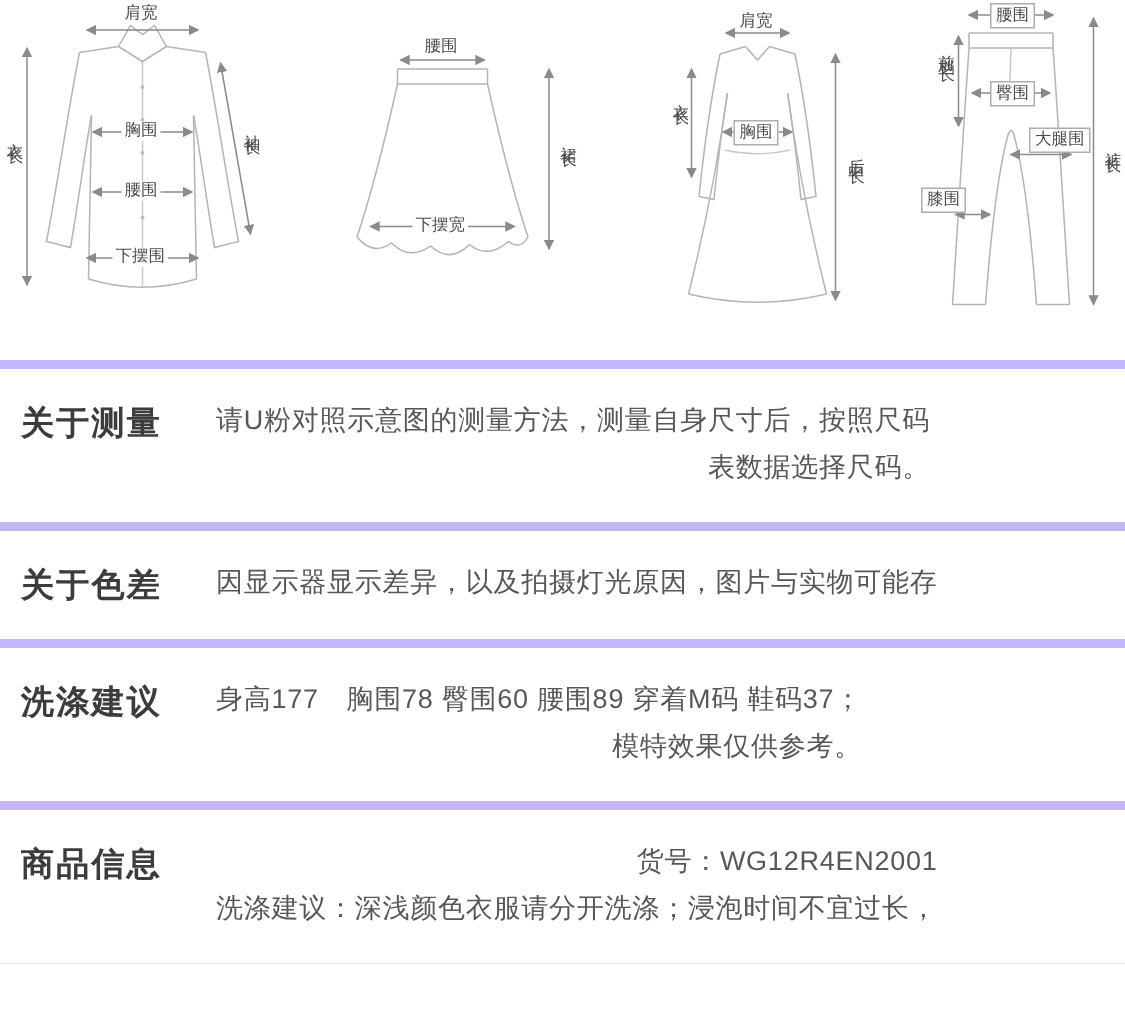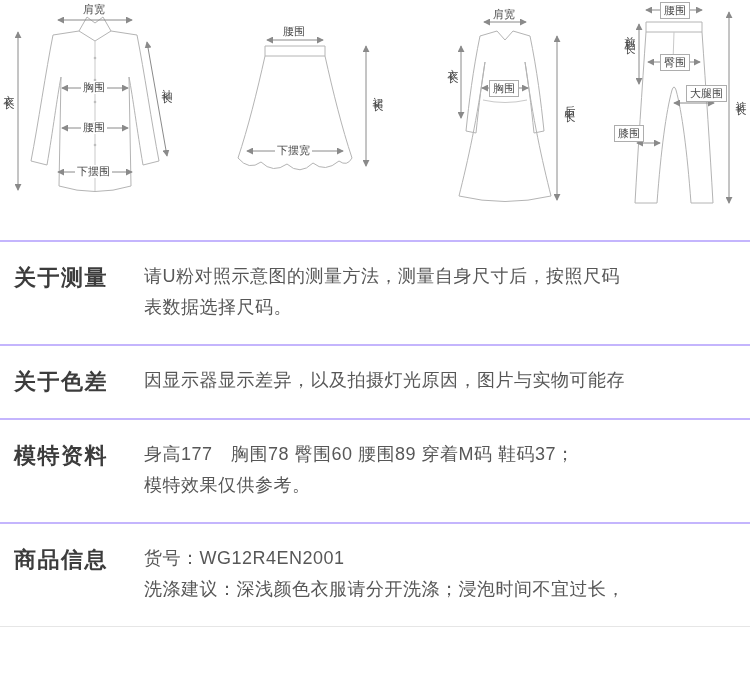--- a/index.html
+++ b/index.html
@@ -9,24 +9,24 @@
   
   .diagrams{position:relative;width:614px;height:240px;background:#fff;}
   .diagrams svg{position:absolute;left:0;top:0;}
   .lbl{position:absolute;font-size:11px;color:#4a4a4a;line-height:13px;white-space:nowrap;}
   .lbl-v{writing-mode:vertical-rl;text-orientation:upright;letter-spacing:3px;white-space:normal;}
   .bg{background:#fff;padding:0 2px;}
   .boxed{border:1px solid #adadad;padding:1px 3px;background:#fff;}
 
   
   .sections{border-bottom:1px solid #e6e6e6;}
-  .info-section{display:flex;border-top:2px solid #c4b5fd;padding:19px 0 21px 14px;}
+  .info-section{display:flex;border-top:6px solid #c4b5fd;padding:19px 0 21px 14px;}
   .stitle{flex:0 0 130px;font-size:22px;font-weight:700;color:#3c3c3c;letter-spacing:1.5px;margin:0;padding-top:2px;}
   .sbody{font-size:18px;color:#575757;line-height:31px;letter-spacing:.5px;}
-  .sbody p{margin:0;}
+  .sbody p{margin:0;text-align:right;}
 
   .outline{fill:none;stroke:#b4b4b4;stroke-width:1;}
   .outline-light{fill:none;stroke:#c9c9c9;stroke-width:1;}
   .m{stroke:#8a8a8a;stroke-width:1;}
   .btn-dot{fill:#bdbdbd;}
 </style>
 </head>
 <body>
 
 <div class="stage">
@@ -147,21 +147,21 @@
     </section>
 
     <section class="info-section">
       <h3 class="stitle">关于色差</h3>
       <div class="sbody">
         <p>因显示器显示差异，以及拍摄灯光原因，图片与实物可能存</p>
       </div>
     </section>
 
     <section class="info-section">
-      <h3 class="stitle">模特资料</h3>
+      <h3 class="stitle">洗涤建议</h3>
       <div class="sbody">
         <p>身高177　胸围78 臀围60 腰围89 穿着M码 鞋码37；</p>
         <p>模特效果仅供参考。</p>
       </div>
     </section>
 
     <section class="info-section">
       <h3 class="stitle">商品信息</h3>
       <div class="sbody">
         <p>货号：WG12R4EN2001</p>

